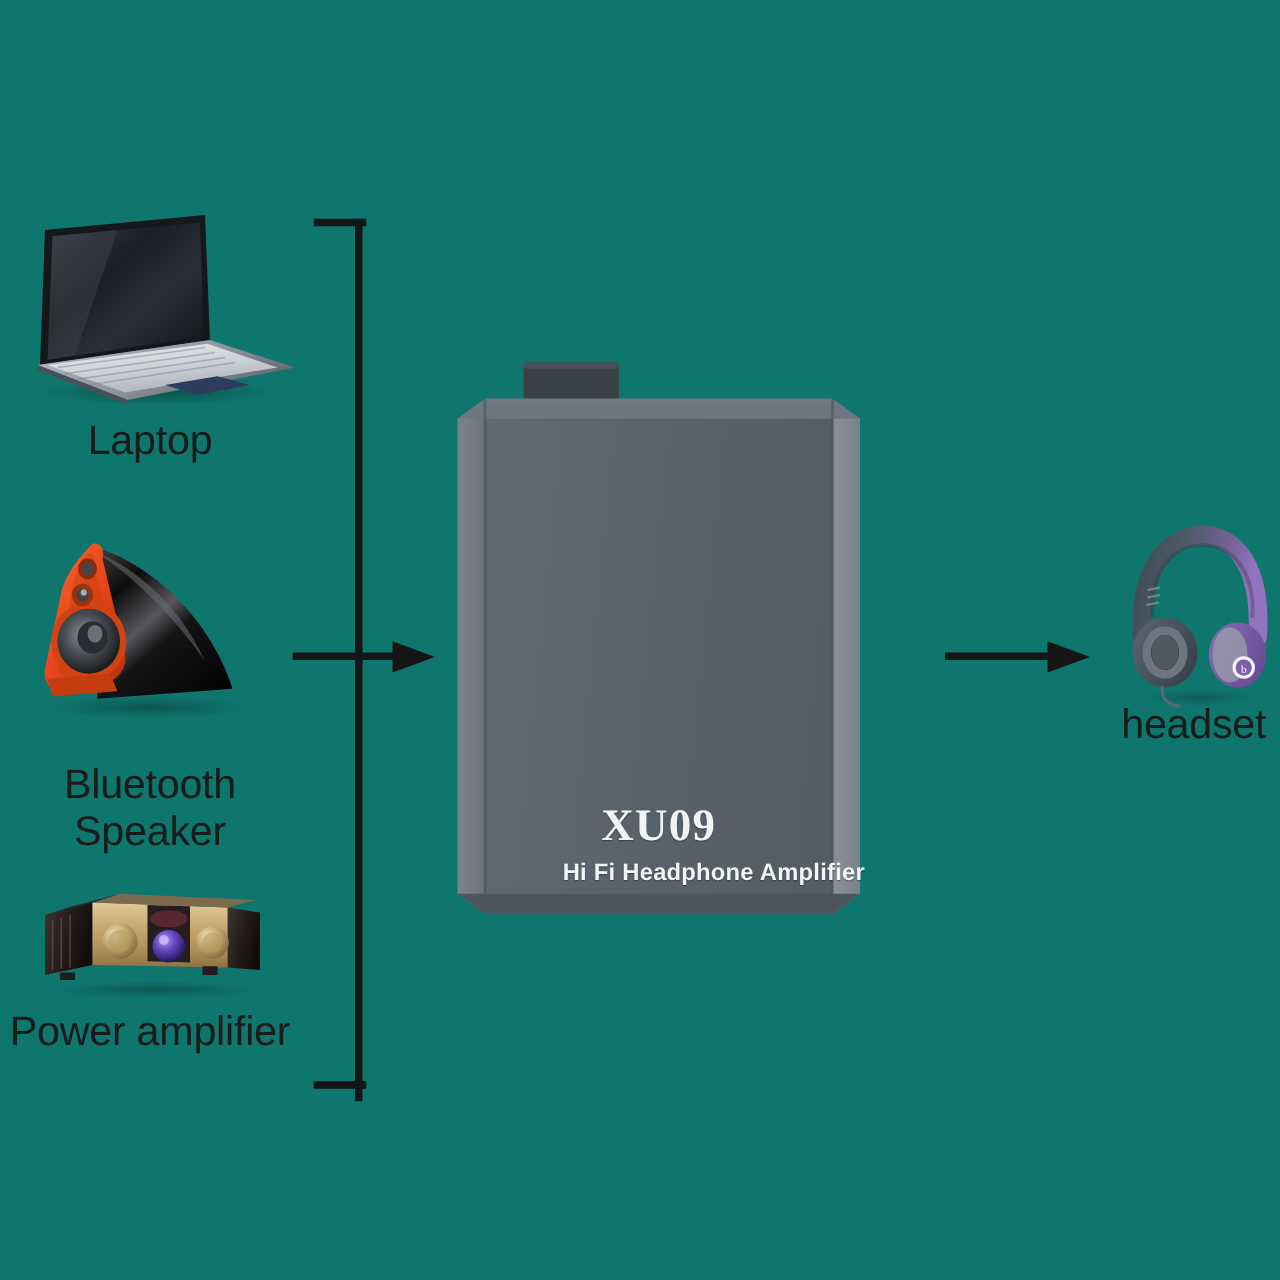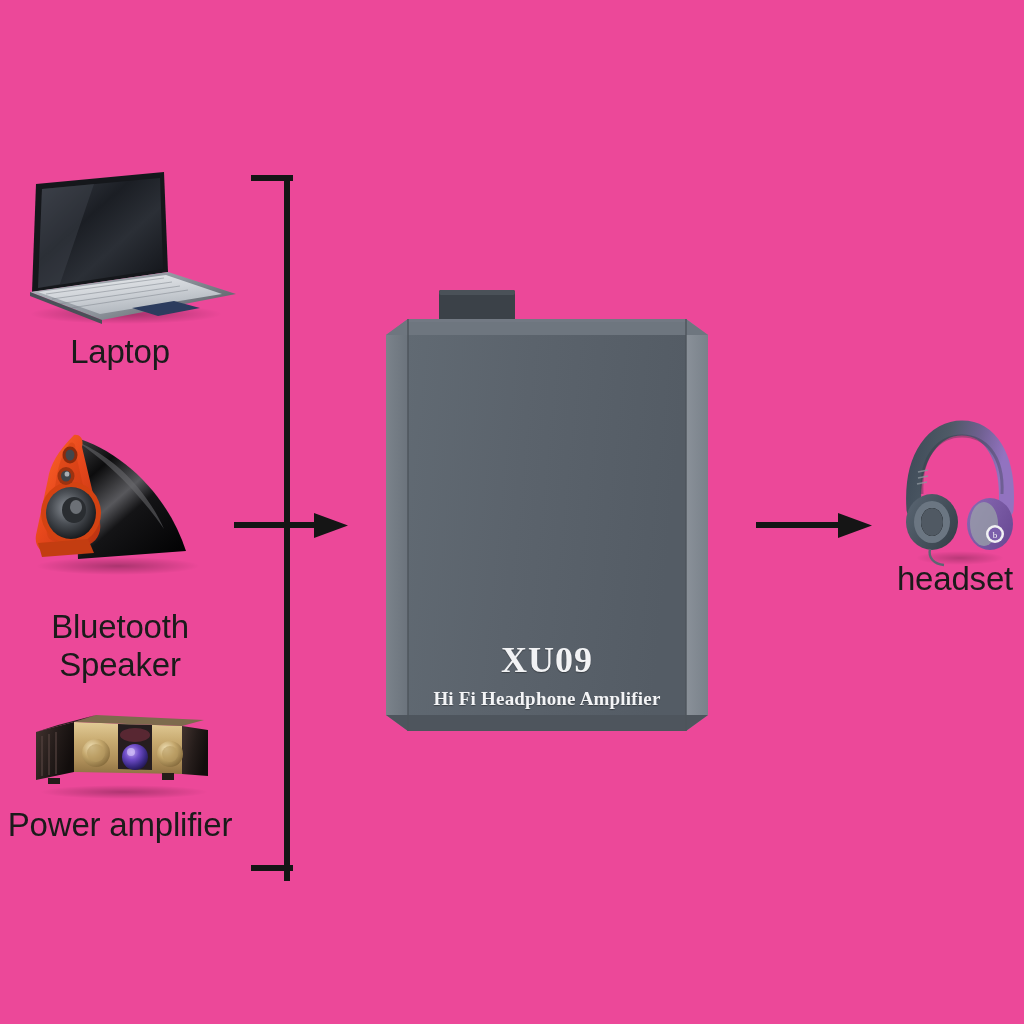--- a/index.html
+++ b/index.html
@@ -4,21 +4,21 @@
 <style>
   html, body {
     margin: 0;
     padding: 0;
     background: #ffffff;
   }
   #stage {
     position: relative;
     width: 1024px;
     height: 1024px;
-    background: #ec4899;
+    background: #0f766e;
     overflow: hidden;
     font-family: "Liberation Sans", sans-serif;
   }
 
   
   .abs { position: absolute; }
   .label {
     position: absolute;
     color: #1b1b1b;
     font-family: "Liberation Sans", sans-serif;
@@ -26,47 +26,48 @@
     line-height: 38px;
     letter-spacing: -0.2px;
     text-align: center;
     white-space: pre;
   }
 
   
   #bracket { position: absolute; left: 240px; top: 165px; width: 120px; height: 730px; }
 
   
-  #device { position: absolute; left: 382px; top: 285px; width: 330px; height: 480px; }
+  #device { position: absolute; left: 362px; top: 285px; width: 330px; height: 480px; }
 
   #device-text {
     position: absolute;
     left: 0; right: 0;
     top: 355px;
     text-align: center;
     pointer-events: none;
   }
   #device-model {
     font-family: "Liberation Serif", serif;
     font-size: 36px;
     font-weight: 700;
     color: #f2f3f5;
     letter-spacing: 1px;
     text-shadow: 0 1px 1px rgba(0,0,0,.35);
     line-height: 40px;
   }
   #device-sub {
-    font-family: Liberation Serif, serif;
+    font-family: Liberation Sans, sans-serif;
     font-size: 19px;
     font-weight: 700;
     color: #f3f4f6;
     letter-spacing: .2px;
     margin-top: 8px;
     text-shadow: 0 1px 1px rgba(0,0,0,.35);
     line-height: 22px;
+    text-align: right;
   }
 
   
   .source-item { position: absolute; }
 
   .cap-laptop   { left: 10px;  top: 333px; width: 220px; }
   .cap-speaker  { left: 4px;   top: 608px; width: 232px; }
   .cap-amp      { left: -2px;  top: 806px; width: 244px; }
   .cap-headset  { left: 880px; top: 560px; width: 150px; }
 </style>

